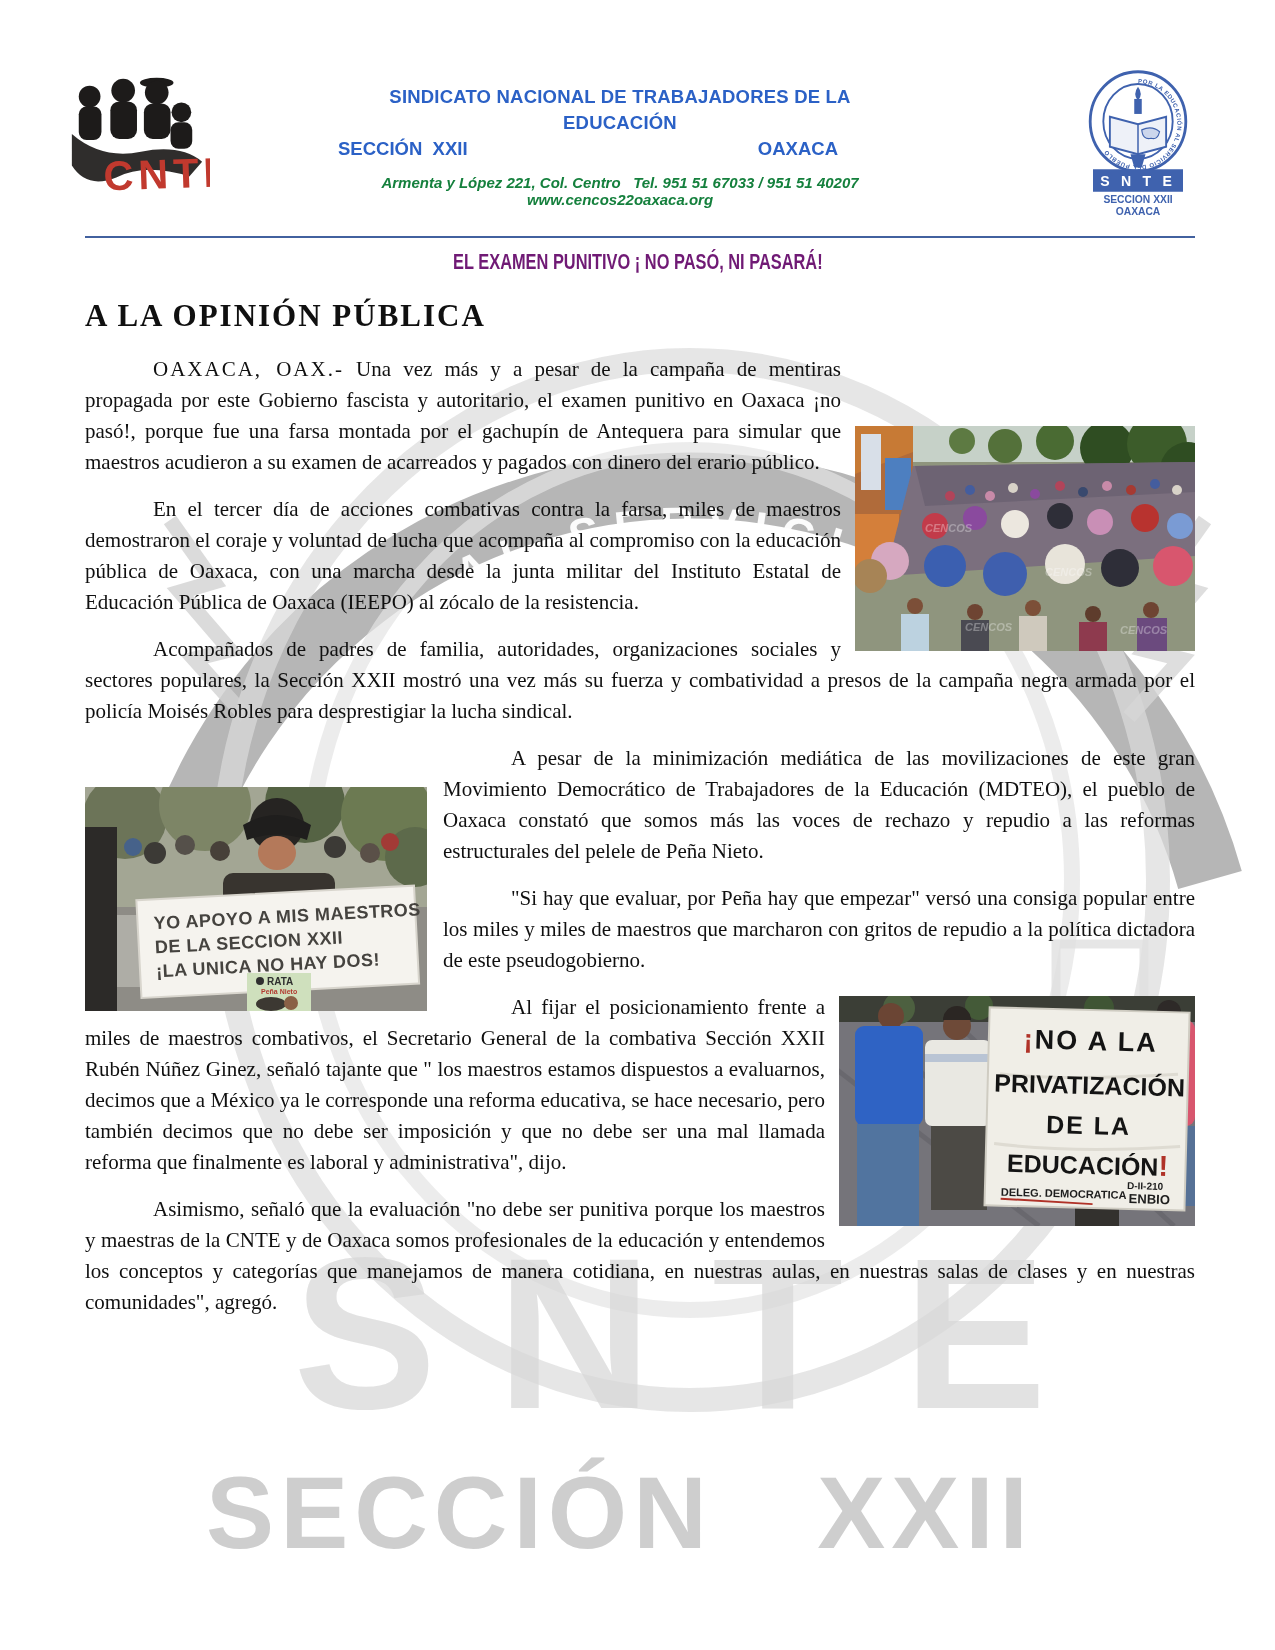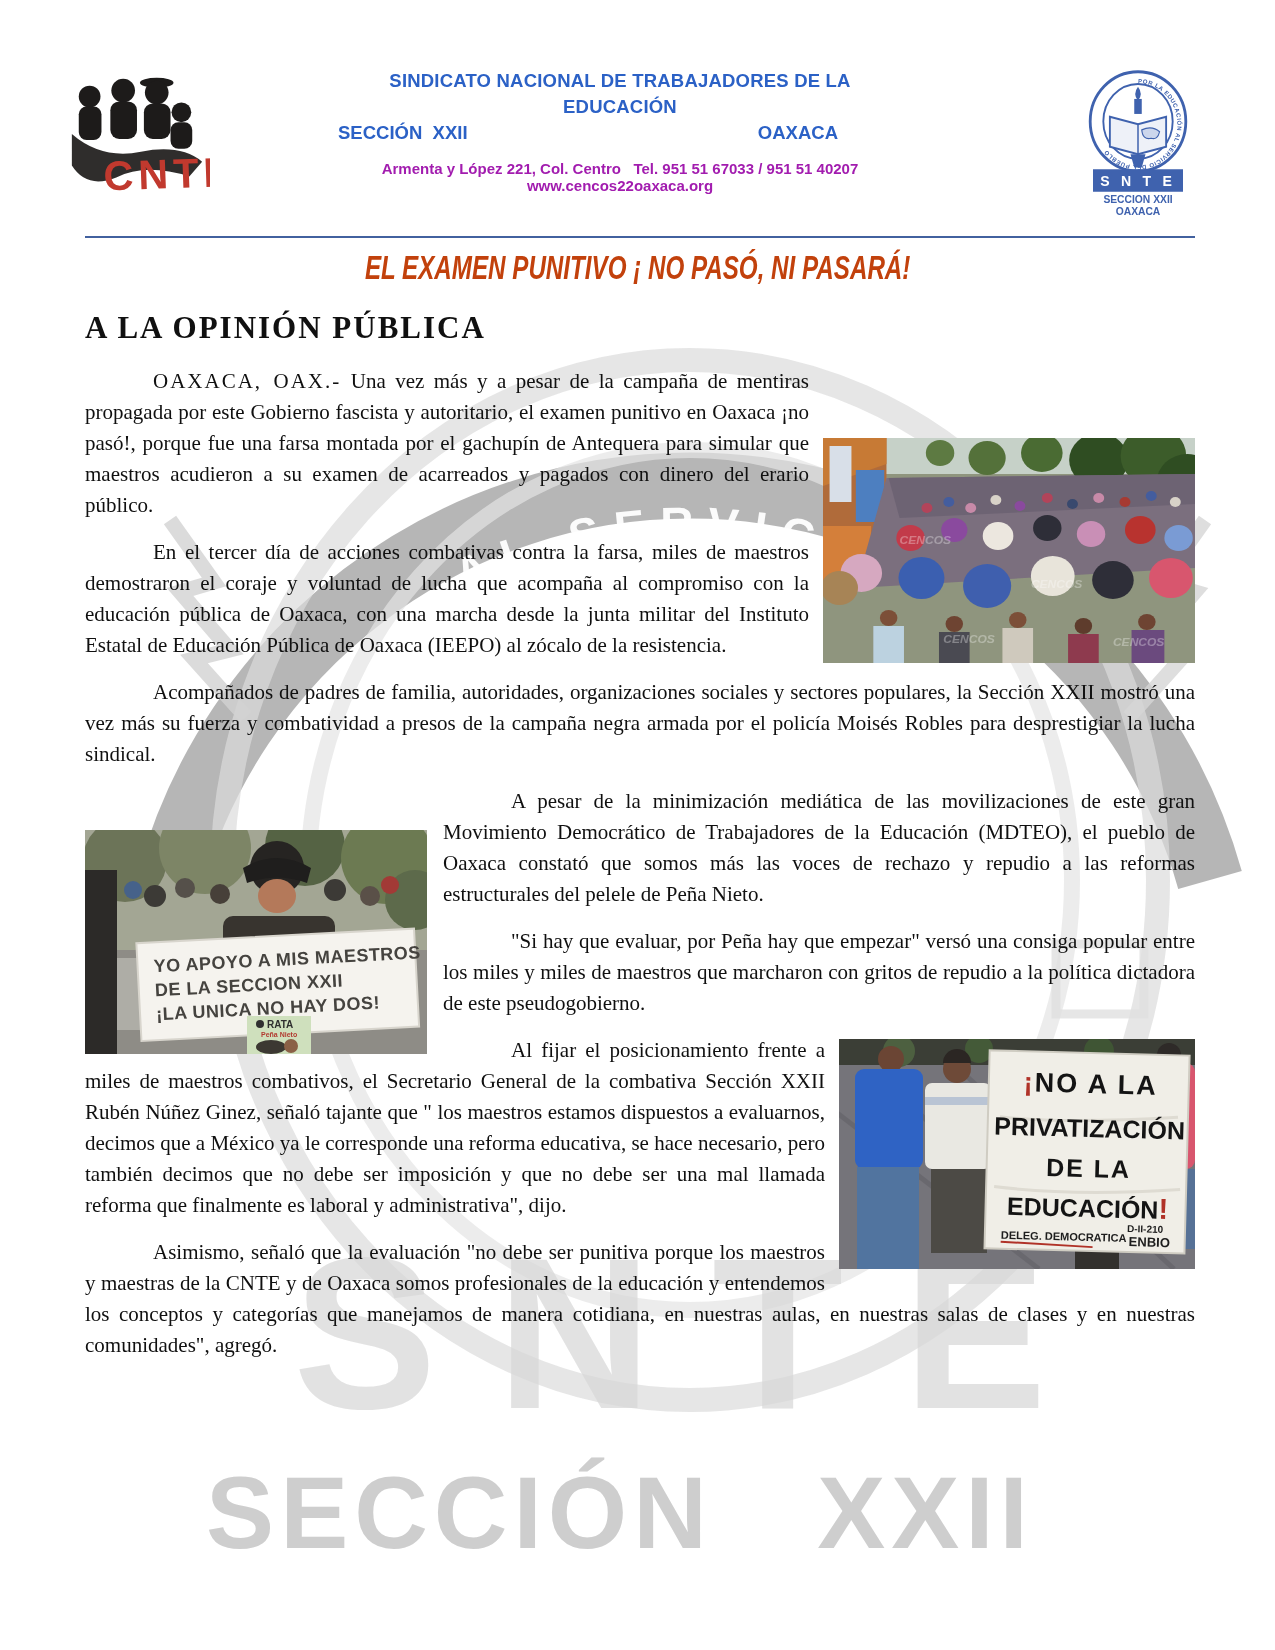--- a/index.html
+++ b/index.html
@@ -4,44 +4,44 @@
 <style>
   html,body{margin:0;padding:0;background:#e8e8e8;}
   .page{position:relative;width:1275px;height:1650px;margin:0 auto;background:#ffffff;
         overflow:hidden;font-family:"Liberation Serif",serif;color:#101010;}
   .wm{position:absolute;inset:0;z-index:0;pointer-events:none;}
   .content{position:relative;z-index:1;}
 
   
   .header{position:relative;height:236px;}
   .cnte-logo{position:absolute;left:62px;top:70px;width:148px;height:132px;}
-  .hdr-text{position:absolute;left:336px;top:68px;width:568px;color:#2b61c6;
+  .hdr-text{position:absolute;left:336px;top:84px;width:568px;color:#2b61c6;
             font-family:"Liberation Sans",sans-serif;font-weight:bold;}
   .hdr-line{font-size:18.5px;line-height:26px;text-align:center;letter-spacing:.2px;white-space:pre-wrap;}
   .hdr-row{display:flex;justify-content:space-between;padding:0 66px 0 2px;
            font-size:18.5px;line-height:26px;white-space:pre-wrap;}
-  .contact{position:absolute;left:290px;top:160px;width:660px;text-align:center;
-           font-family:"Liberation Sans",sans-serif;font-weight:bold;
-           font-size:15px;color:#a21caf;white-space:pre-wrap;}
+  .contact{position:absolute;left:290px;top:174px;width:660px;text-align:center;
+           font-family:"Liberation Sans",sans-serif;font-style:italic;font-weight:bold;
+           font-size:15px;color:#15803d;white-space:pre-wrap;}
   .snte-logo{position:absolute;left:1082px;top:68px;width:112px;height:150px;}
   .rule{margin:0 80px 0 85px;border-top:2px solid #42619f;}
 
   
   .title{text-align:center;margin-top:12px;font-family:"Liberation Sans",sans-serif;
-         font-weight:bold;font-size:31px;color:#c2410c;font-style:italic;}
+         font-weight:bold;font-size:21px;color:#701a75;}
   .title span{display:inline-block;transform:scale(.78,1.06);}
   .salutation{margin:24px 0 0 85px;font-size:31px;font-weight:bold;letter-spacing:2px;}
 
   
   .body{margin:20px 80px 0 85px;font-size:21px;line-height:31px;text-align:justify;}
   .para{margin:0 0 16px 0;text-indent:68px;}
   .lead{font-weight:normal;letter-spacing:2px;}
   .photo{display:block;}
   .photo svg{display:block;width:100%;height:100%;}
-  .photo1{float:right;width:372px;height:225px;margin:72px 0 0 14px;}
+  .photo1{float:right;width:340px;height:225px;margin:72px 0 0 14px;}
   .photo2{float:left;width:342px;height:224px;margin:44px 16px 8px 0;}
   .photo3{float:right;width:356px;height:230px;margin:4px 0 18px 14px;}
   svg text{font-family:"Liberation Sans",sans-serif;}
 </style>
 </head>
 <body>
 
 <div class="page">
 
   <svg class="wm" viewBox="0 0 1275 1650">

